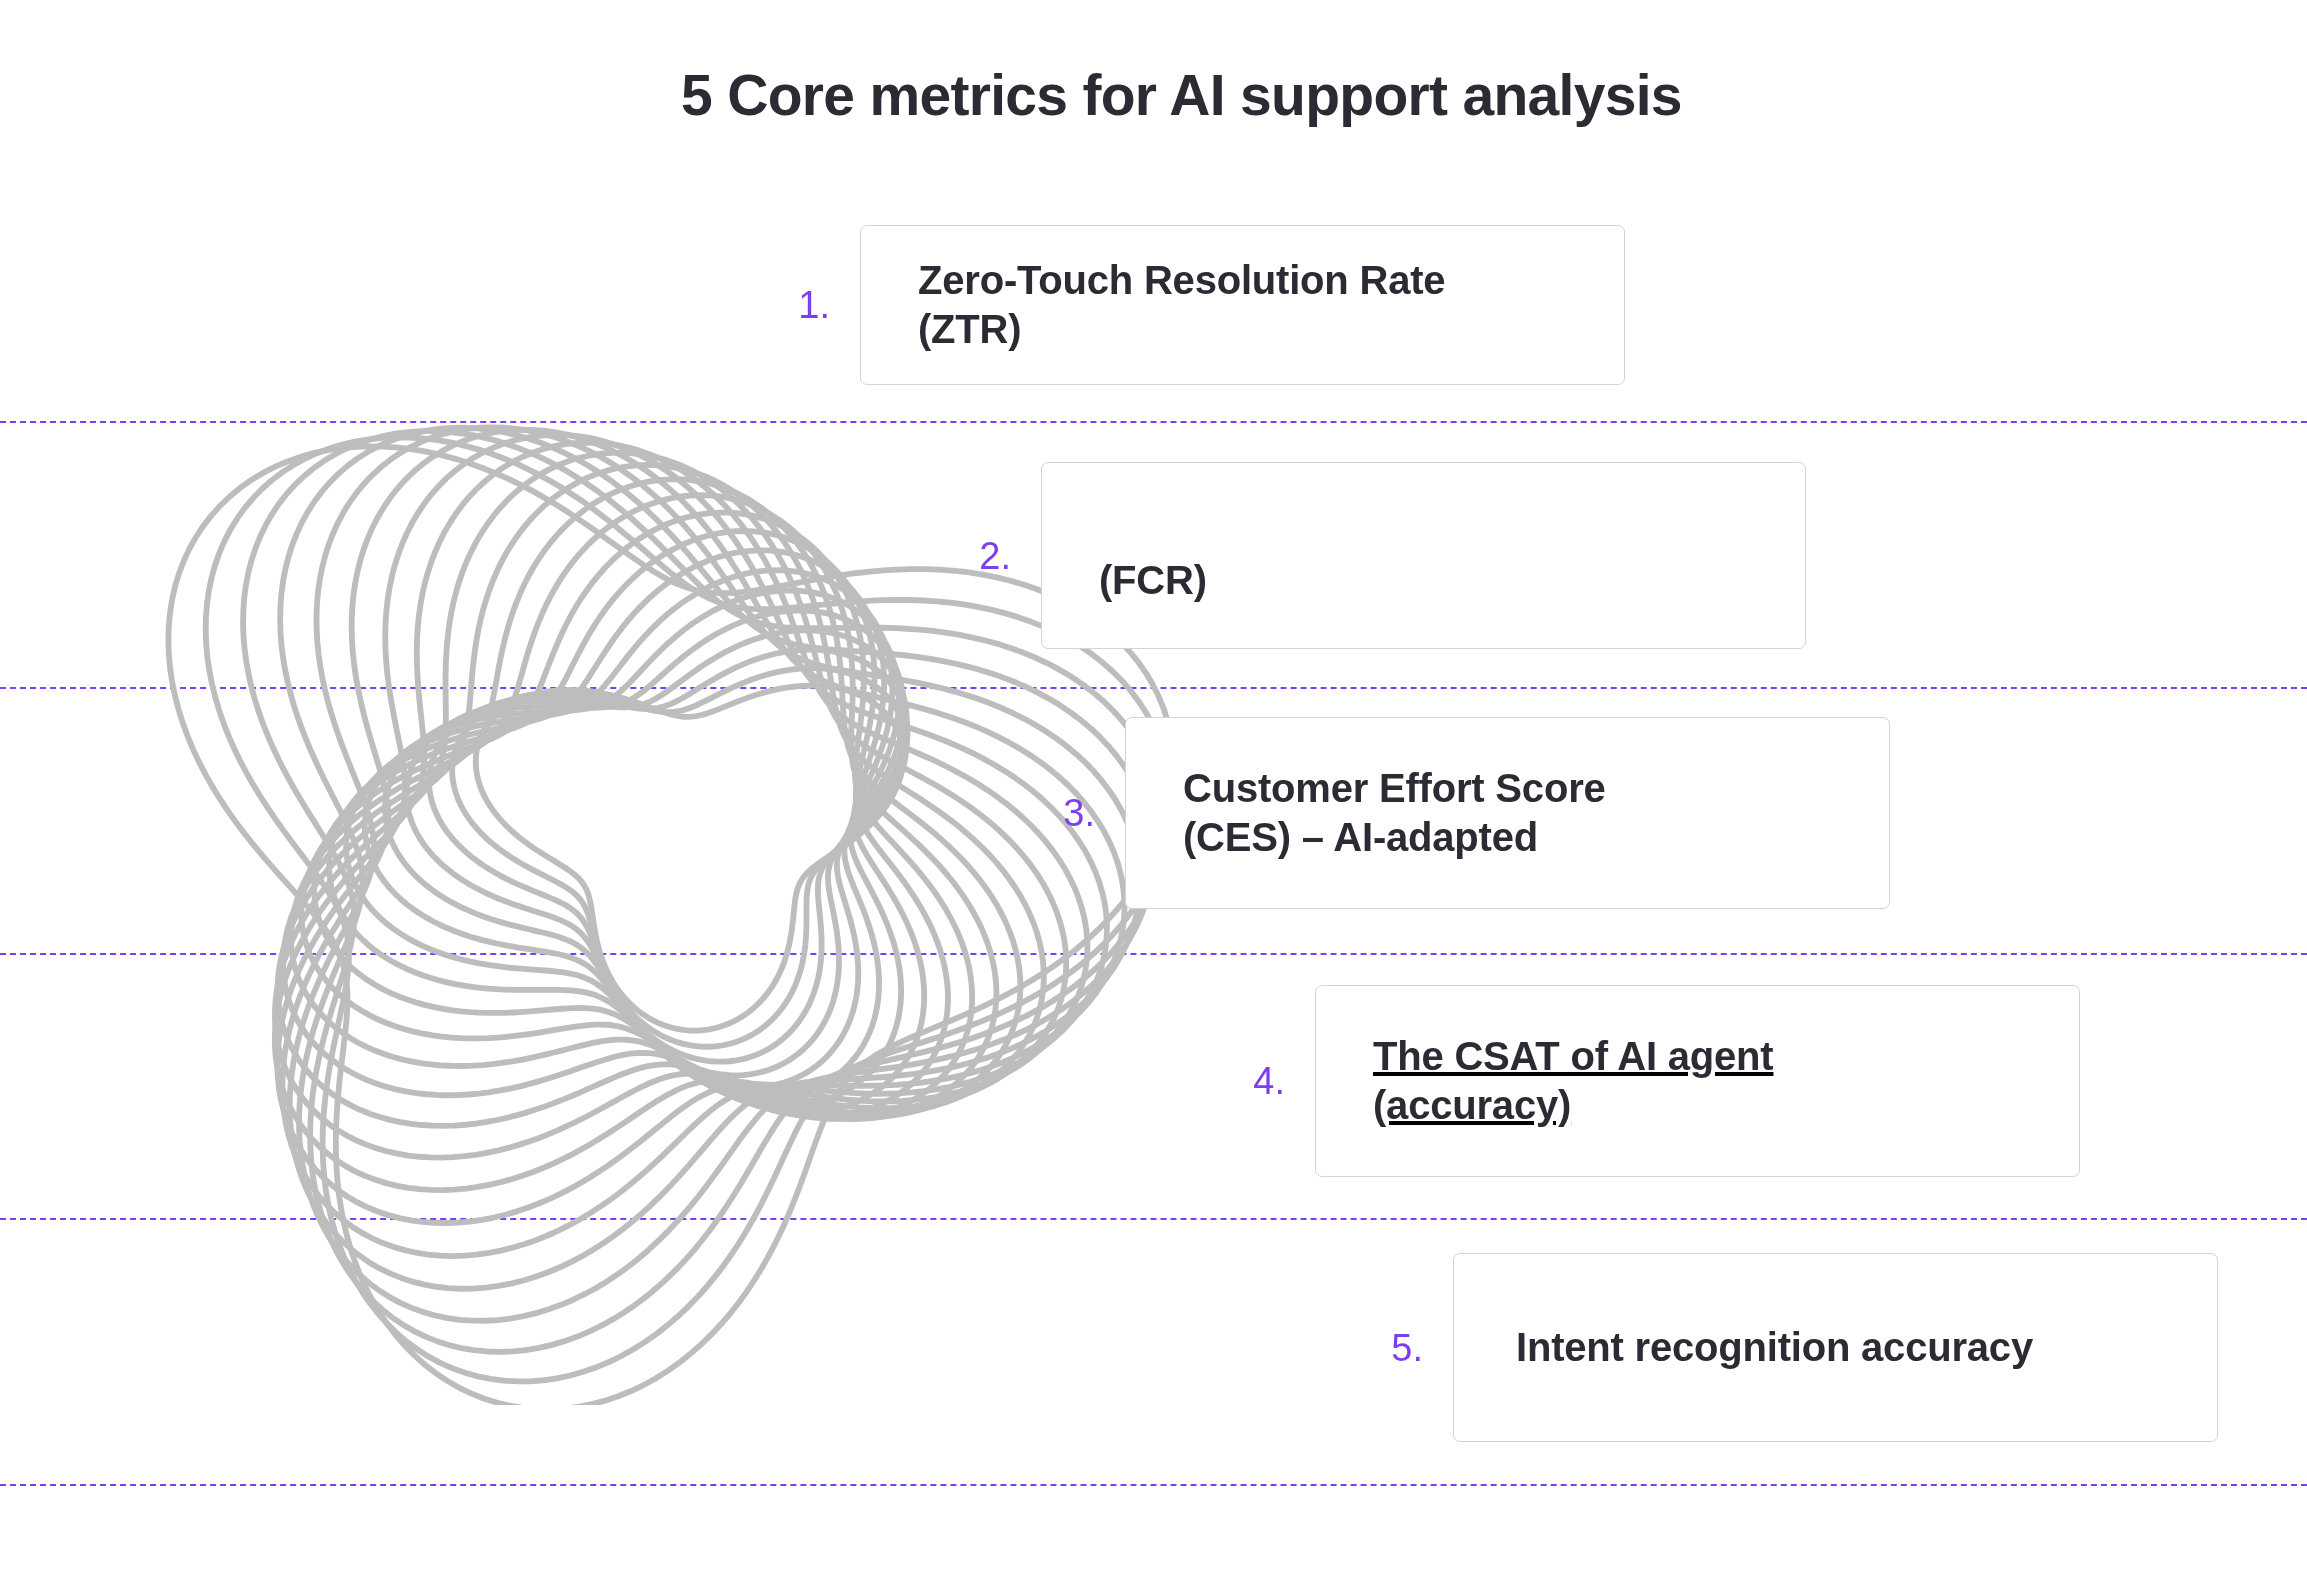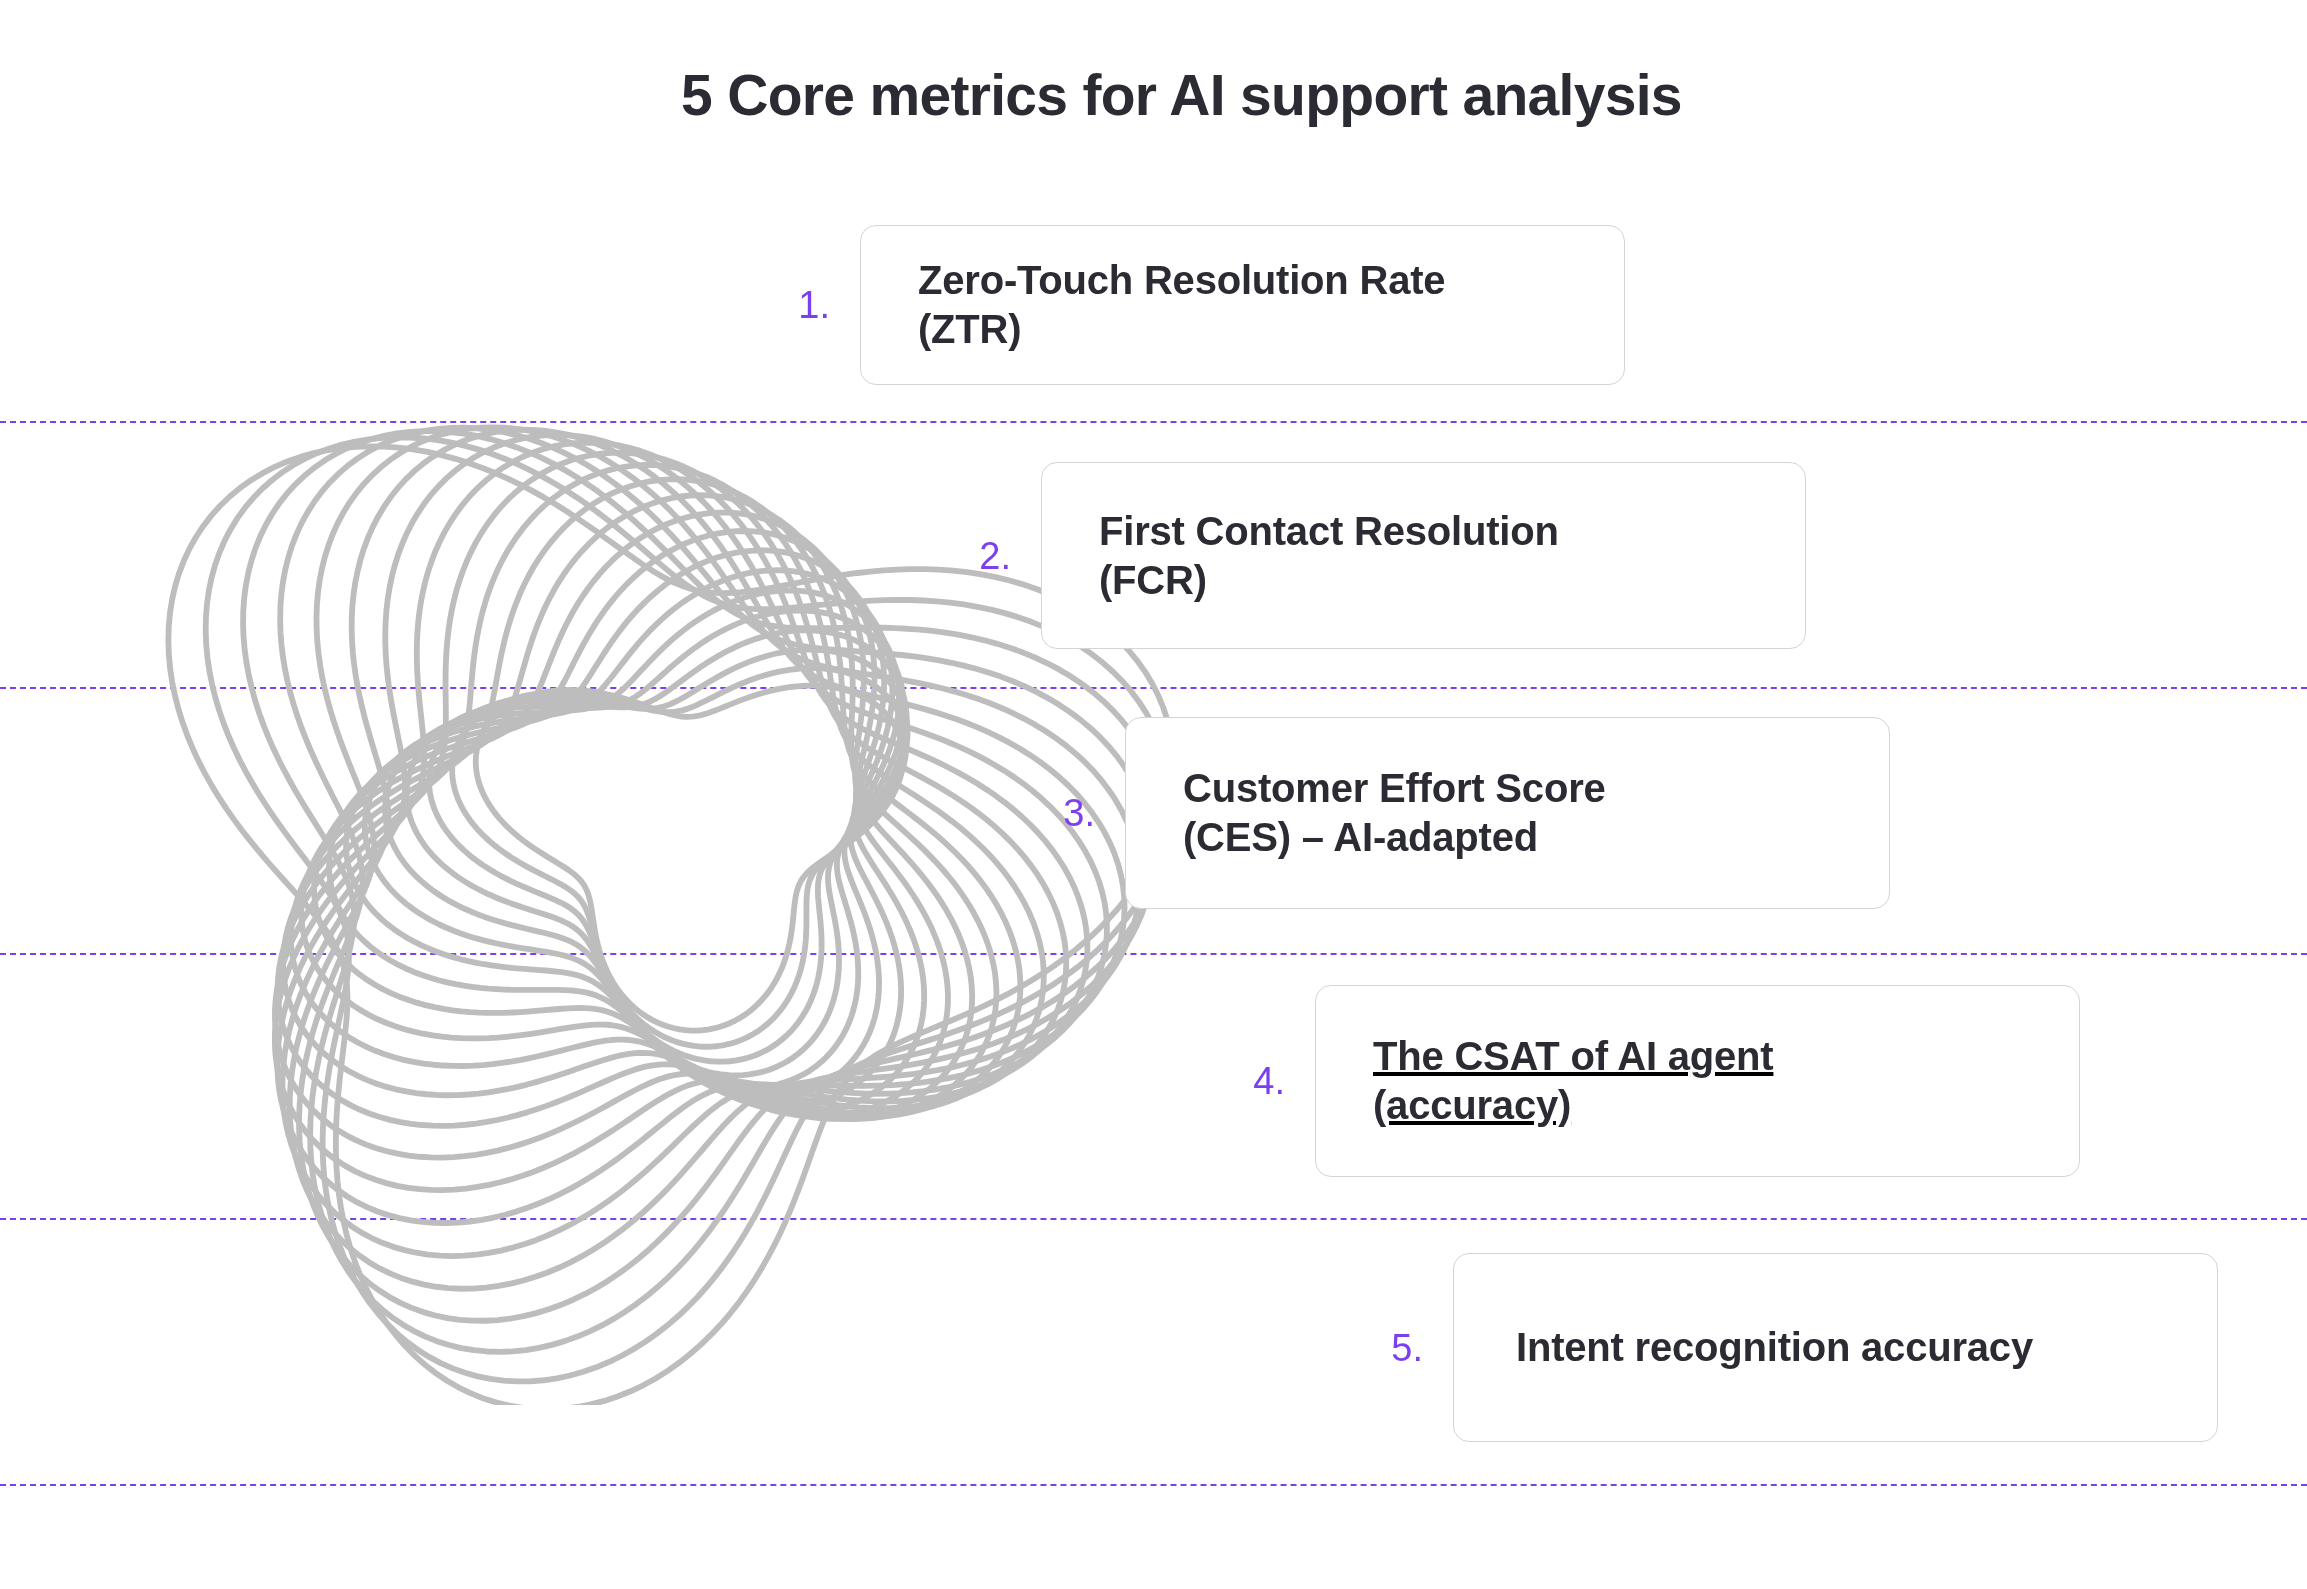--- a/index.html
+++ b/index.html
@@ -76,21 +76,21 @@
     line-height: 1;
     width: 72px;
     text-align: right;
     padding-right: 30px;
     box-sizing: border-box;
     white-space: nowrap;
   }
   .metric-card {
     box-sizing: border-box;
     border: 1.9px solid #d4d4d8;
-    border-radius: 16px;
+    border-radius: 7px;
     background: #ffffff;
     display: flex;
     align-items: center;
   }
   .metric-label {
     font-size: 40px;
     font-weight: 700;
     color: #2b2b33;
     line-height: 1.22;
     letter-spacing: -0.2px;
@@ -165,21 +165,21 @@
         <span>Zero-Touch Resolution Rate</span><br>
         <span>(ZTR)</span>
       </div>
     </div>
   </div>
 
   <div class="metric-row" id="row-2">
     <div class="metric-index">2.</div>
     <div class="metric-card">
       <div class="metric-label">
-        <span>First Contact Resolution</span><br>
+        <br>
         <span>(FCR)</span>
       </div>
     </div>
   </div>
 
   <div class="metric-row" id="row-3">
     <div class="metric-index">3.</div>
     <div class="metric-card">
       <div class="metric-label">
         <span>Customer Effort Score</span><br>

